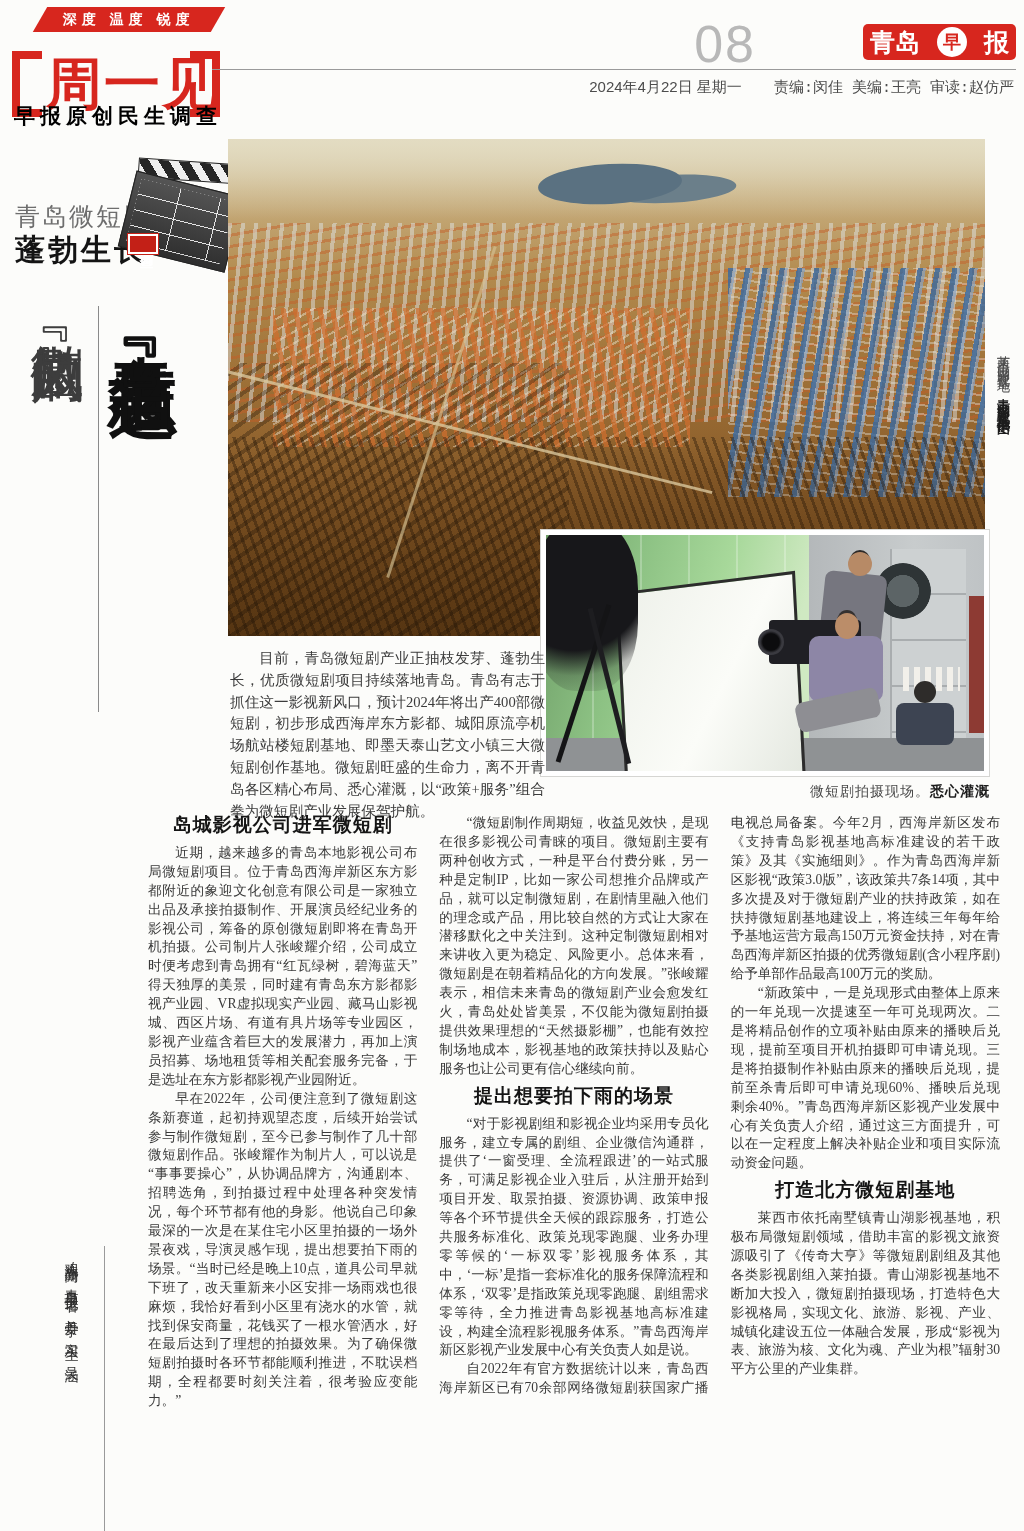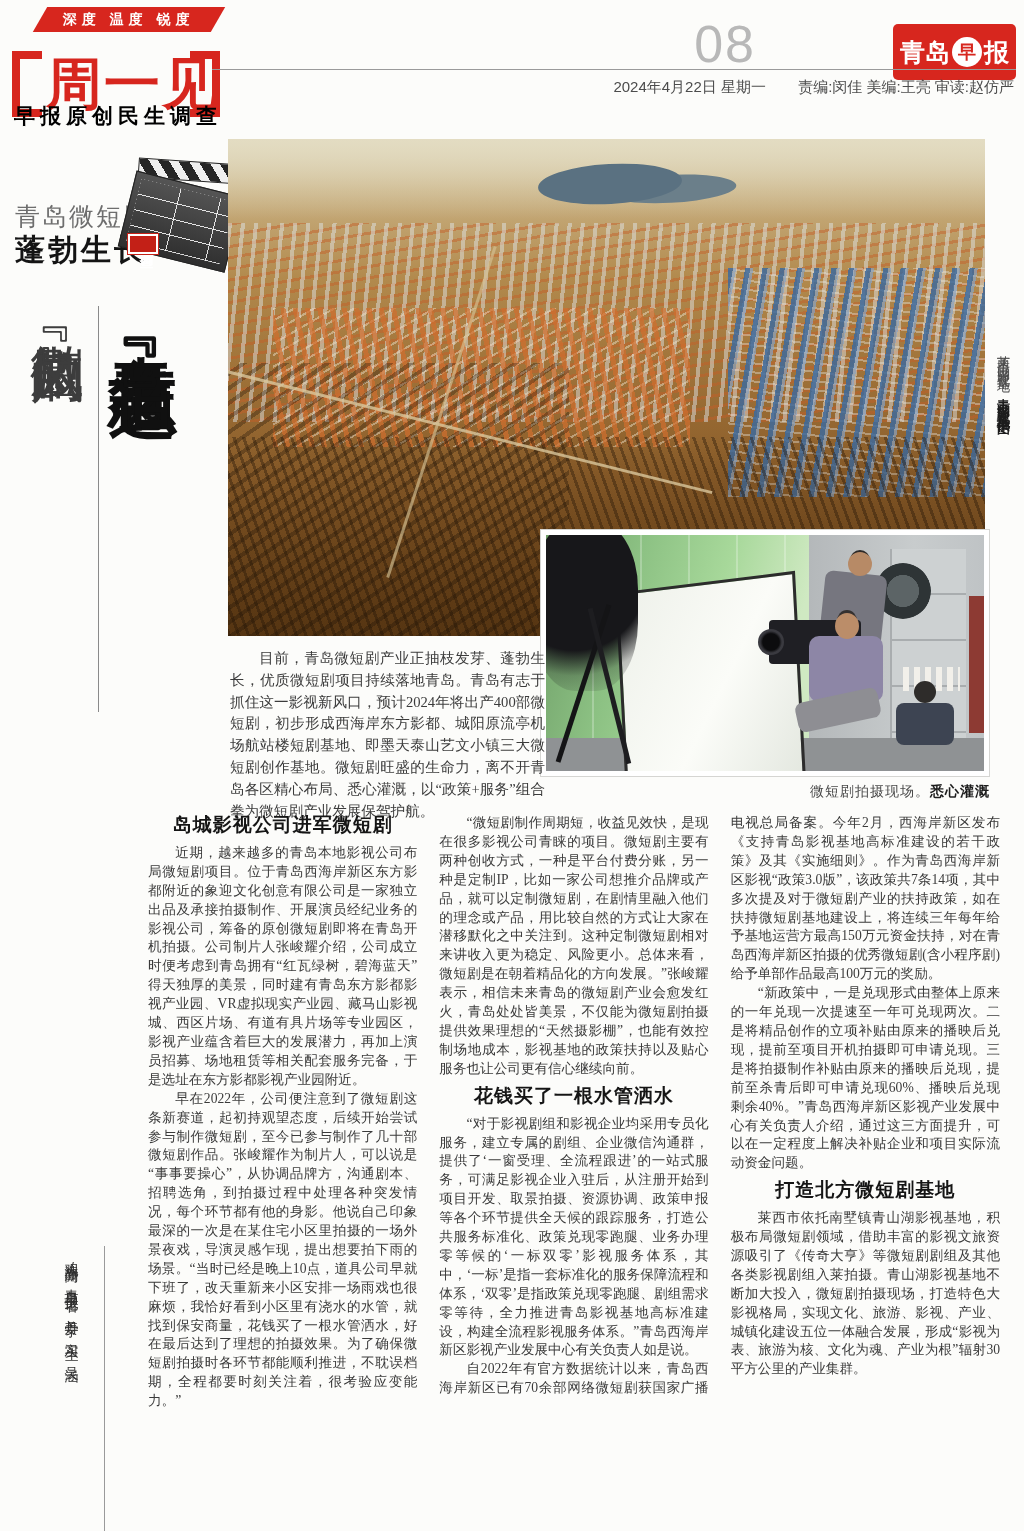--- a/index.html
+++ b/index.html
@@ -21,33 +21,33 @@
   .mast-logo .bracket{position:absolute;top:0;bottom:0;width:22px;}
   .mast-logo .bracket.l{left:0;border:8px solid #d7261e;border-right:none;}
   .mast-logo .bracket.r{right:0;border:8px solid #d7261e;border-left:none;}
   .mast-logo .chars{font-size:56px;font-weight:900;color:#d7261e;letter-spacing:2px;line-height:1;font-family:"Liberation Sans",sans-serif;}
   .mast-sub{
     position:absolute;left:14px;top:102px;width:206px;
     color:#000000;font-size:21px;font-weight:bold;letter-spacing:5px;white-space:nowrap;
   }
   .page-number{position:absolute;right:268px;top:14px;font-size:52px;color:#b8b8b8;letter-spacing:2px;font-family:"Liberation Sans",sans-serif;}
   .paper-logo{
-    position:absolute;right:8px;top:24px;height:56px;padding:0 7px;border-radius:5px;
-    background:#d7261e;color:#fff;display:flex;align-items:center;gap:2px;
+    position:absolute;right:8px;top:24px;height:36px;padding:0 7px;border-radius:5px;
+    background:#d7261e;color:#fff;display:flex;align-items:center;gap:17px;
   }
   .paper-logo .zi{font-size:25px;font-weight:900;}
   .paper-logo .circ{
     width:30px;height:30px;border-radius:50%;background:#fff;color:#d7261e;
     display:flex;align-items:center;justify-content:center;font-size:18px;font-weight:900;
   }
   .head-rule{position:absolute;left:212px;top:69px;width:804px;height:1px;background:#9a9a9a;}
   .dateline{
     position:absolute;right:10px;top:78px;font-size:15px;color:#4c4c4c;white-space:nowrap;
   }
-  .dateline .ed{margin-left:28px;}
+  .dateline .ed{margin-left:28px;font-family:Liberation Mono, monospace;}
   
   .kicker1{position:absolute;left:15px;top:200px;font-size:25px;color:#6e6e6e;letter-spacing:2px;}
   .kicker2{position:absolute;left:15px;top:230px;font-size:30px;font-weight:900;color:#141414;letter-spacing:3px;}
   .clapper{position:absolute;left:128px;top:160px;width:110px;height:104px;transform:rotate(14deg);}
   .clapper .top{height:18px;background:repeating-linear-gradient(55deg,#efefef 0 8px,#262626 8px 17px);transform:rotate(-10deg);border:1px solid #222;}
   .clapper .body{
     margin-top:3px;height:76px;border:1px solid #222;
     background:
       linear-gradient(#555,#2e2e2e);
     background-color:#3a3a3a;
@@ -271,21 +271,21 @@
   <div class="intro">目前，青岛微短剧产业正抽枝发芽、蓬勃生长，优质微短剧项目持续落地青岛。青岛有志于抓住这一影视新风口，预计2024年将出产400部微短剧，初步形成西海岸东方影都、城阳原流亭机场航站楼短剧基地、即墨天泰山艺文小镇三大微短剧创作基地。微短剧旺盛的生命力，离不开青岛各区精心布局、悉心灌溉，以“政策+服务”组合拳为微短剧产业发展保驾护航。</div>
 
   <div class="byline">观海新闻/青岛早报记者 姜丹宁 实习生 吴涵</div>
   <div class="byline-rule"></div>
 
   <div class="article">
       <h3>岛城影视公司进军微短剧</h3>
       <p>近期，越来越多的青岛本地影视公司布局微短剧项目。位于青岛西海岸新区东方影都附近的象迎文化创意有限公司是一家独立出品及承接拍摄制作、开展演员经纪业务的影视公司，筹备的原创微短剧即将在青岛开机拍摄。公司制片人张峻耀介绍，公司成立时便考虑到青岛拥有“红瓦绿树，碧海蓝天”得天独厚的美景，同时建有青岛东方影都影视产业园、VR虚拟现实产业园、藏马山影视城、西区片场、有道有具片场等专业园区，影视产业蕴含着巨大的发展潜力，再加上演员招募、场地租赁等相关配套服务完备，于是选址在东方影都影视产业园附近。</p>
       <p>早在2022年，公司便注意到了微短剧这条新赛道，起初持观望态度，后续开始尝试参与制作微短剧，至今已参与制作了几十部微短剧作品。张峻耀作为制片人，可以说是“事事要操心”，从协调品牌方，沟通剧本、招聘选角，到拍摄过程中处理各种突发情况，每个环节都有他的身影。他说自己印象最深的一次是在某住宅小区里拍摄的一场外景夜戏，导演灵感乍现，提出想要拍下雨的场景。“当时已经是晚上10点，道具公司早就下班了，改天重新来小区安排一场雨戏也很麻烦，我恰好看到小区里有浇水的水管，就找到保安商量，花钱买了一根水管洒水，好在最后达到了理想的拍摄效果。为了确保微短剧拍摄时各环节都能顺利推进，不耽误档期，全程都要时刻关注着，很考验应变能力。”</p>
       <p>“微短剧制作周期短，收益见效快，是现在很多影视公司青睐的项目。微短剧主要有两种创收方式，一种是平台付费分账，另一种是定制IP，比如一家公司想推介品牌或产品，就可以定制微短剧，在剧情里融入他们的理念或产品，用比较自然的方式让大家在潜移默化之中关注到。这种定制微短剧相对来讲收入更为稳定、风险更小。总体来看，微短剧是在朝着精品化的方向发展。”张峻耀表示，相信未来青岛的微短剧产业会愈发红火，青岛处处皆美景，不仅能为微短剧拍摄提供效果理想的“天然摄影棚”，也能有效控制场地成本，影视基地的政策扶持以及贴心服务也让公司更有信心继续向前。</p>
-      <h3>花钱买了一根水管洒水</h3>
+      <h3>提出想要拍下雨的场景</h3>
       <p>“对于影视剧组和影视企业均采用专员化服务，建立专属的剧组、企业微信沟通群，提供了‘一窗受理、全流程跟进’的一站式服务，可满足影视企业入驻后，从注册开始到项目开发、取景拍摄、资源协调、政策申报等各个环节提供全天候的跟踪服务，打造公共服务标准化、政策兑现零跑腿、业务办理零等候的‘一标双零’影视服务体系，其中，‘一标’是指一套标准化的服务保障流程和体系，‘双零’是指政策兑现零跑腿、剧组需求零等待，全力推进青岛影视基地高标准建设，构建全流程影视服务体系。”青岛西海岸新区影视产业发展中心有关负责人如是说。</p>
       <p>自2022年有官方数据统计以来，青岛西海岸新区已有70余部网络微短剧获国家广播电视总局备案。今年2月，西海岸新区发布《支持青岛影视基地高标准建设的若干政策》及其《实施细则》。作为青岛西海岸新区影视“政策3.0版”，该政策共7条14项，其中多次提及对于微短剧产业的扶持政策，如在扶持微短剧基地建设上，将连续三年每年给予基地运营方最高150万元资金扶持，对在青岛西海岸新区拍摄的优秀微短剧(含小程序剧)给予单部作品最高100万元的奖励。</p>
       <p>“新政策中，一是兑现形式由整体上原来的一年兑现一次提速至一年可兑现两次。二是将精品创作的立项补贴由原来的播映后兑现，提前至项目开机拍摄即可申请兑现。三是将拍摄制作补贴由原来的播映后兑现，提前至杀青后即可申请兑现60%、播映后兑现剩余40%。”青岛西海岸新区影视产业发展中心有关负责人介绍，通过这三方面提升，可以在一定程度上解决补贴企业和项目实际流动资金问题。</p>
       <h3>打造北方微短剧基地</h3>
       <p>莱西市依托南墅镇青山湖影视基地，积极布局微短剧领域，借助丰富的影视文旅资源吸引了《传奇大亨》等微短剧剧组及其他各类影视剧组入莱拍摄。青山湖影视基地不断加大投入，微短剧拍摄现场，打造特色大影视格局，实现文化、旅游、影视、产业、城镇化建设五位一体融合发展，形成“影视为表、旅游为核、文化为魂、产业为根”辐射30平方公里的产业集群。</p>
     </div>
 
 </div>
 
 </body></html>

